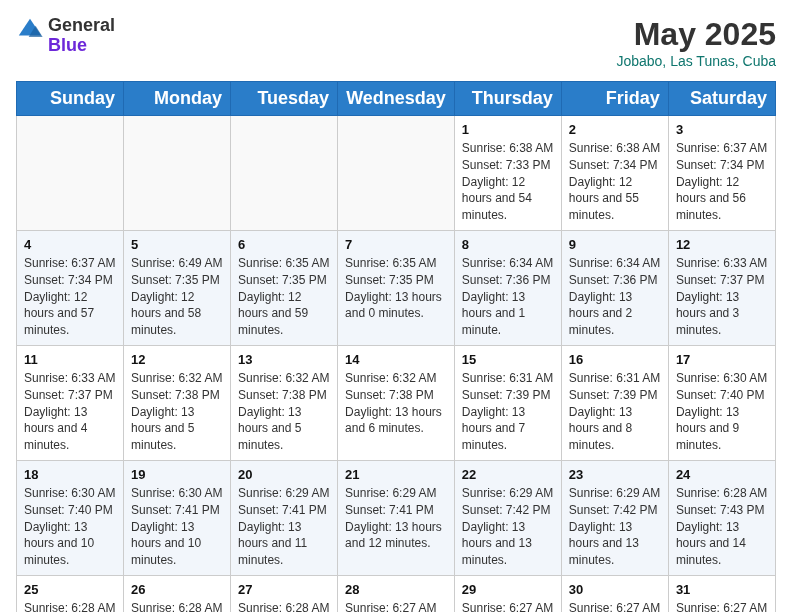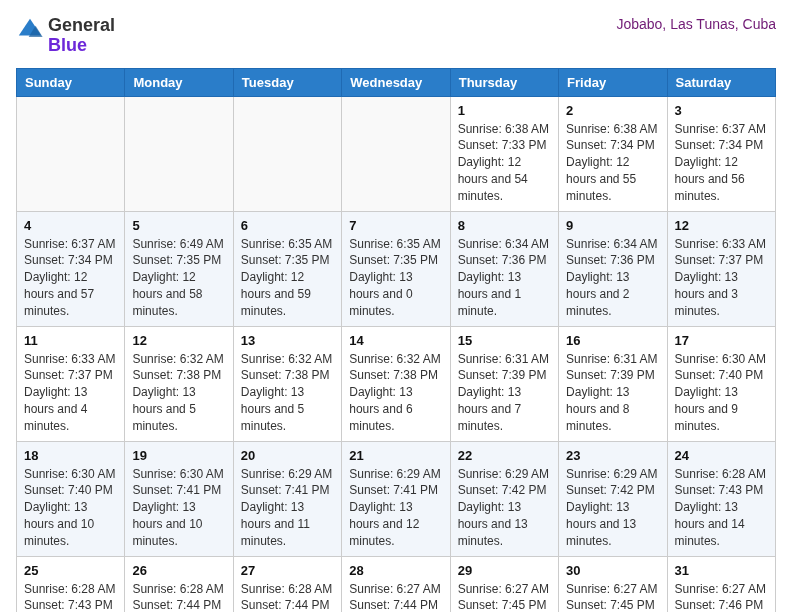--- a/index.html
+++ b/index.html
@@ -34,34 +34,34 @@
     .title-area {
       text-align: right;
     }
     .month-title {
       font-size: 32px;
       font-weight: bold;
       color: #333;
     }
     .location {
       font-size: 14px;
-      color: #701a75;
+      color: #0f766e;
     }
     .calendar {
       width: 100%;
       border-collapse: collapse;
       border: 1px solid #ccc;
     }
     .calendar th {
       background-color: #2a7dc9;
       color: #fff;
-      font-size: 13px;
+      font-size: 18px;
       font-weight: bold;
       padding: 6px 8px;
-      text-align: left;
+      text-align: right;
       border: 1px solid #1f6ab3;
     }
     .calendar td {
       vertical-align: top;
       border: 1px solid #ccc;
       padding: 6px 7px;
       width: 107px;
       min-height: 80px;
       background: #fff;
       font-size: 11px;
@@ -111,20 +111,21 @@
     <svg class="logo-icon" viewBox="0 0 40 40" xmlns="http://www.w3.org/2000/svg">
       <polygon points="20,4 36,28 4,28" fill="#2a7dc9"></polygon>
       <polygon points="28,14 38,30 18,30" fill="#1a5fa0" opacity="0.7"></polygon>
     </svg>
     <div class="logo-text">
       <span class="general">General</span><br>
       <span class="blue">Blue</span>
     </div>
   </div>
   <div class="title-area">
+    <div class="month-title">May 2025</div>
     <div class="location">Jobabo, Las Tunas, Cuba</div>
   </div>
 </div>
 
 <table class="calendar">
   <thead>
     <tr>
 
     <th>Sunday</th>
         <th>Monday</th>

